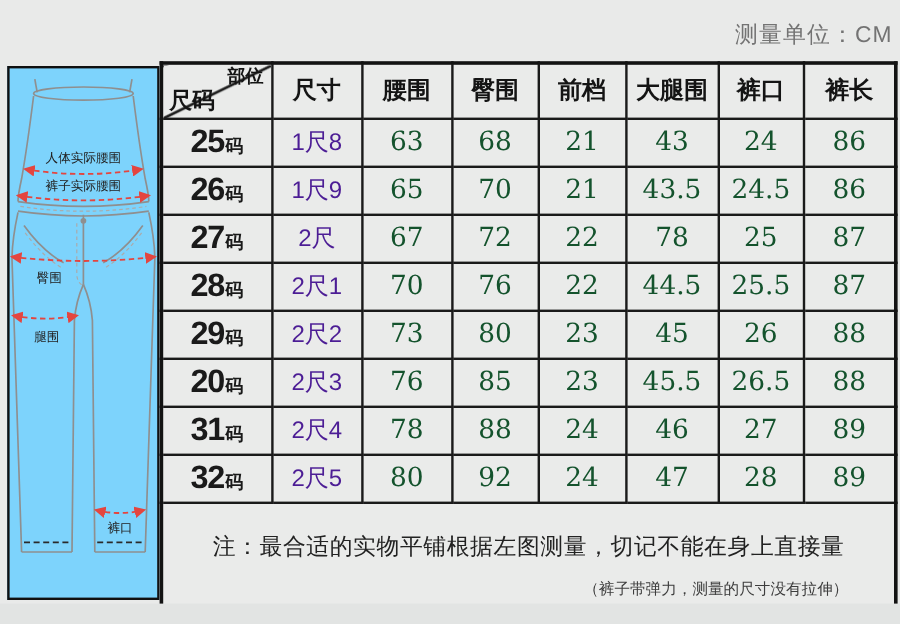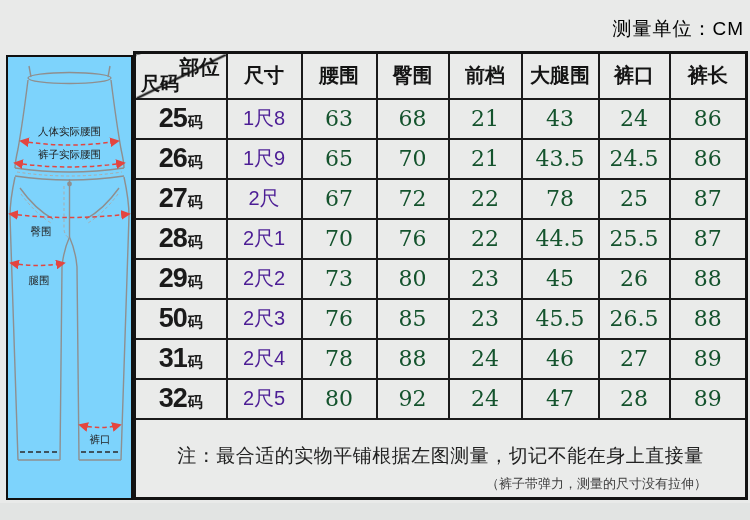--- a/index.html
+++ b/index.html
@@ -8,21 +8,21 @@
     background:#e9eae9;
     font-family:"Liberation Sans","DejaVu Sans",sans-serif;
     color:#1a1a1a;
   }
   .bottom-strip{
     position:absolute;left:0;top:503px;width:750px;height:17px;
     background:#e2e4e3;
   }
   .unit-label{
     position:absolute;top:16px;right:6px;
-    font-size:19px;letter-spacing:1px;color:#000000;
+    font-size:19px;letter-spacing:1px;color:#737373;
   }
   
   .diagram-box{
     position:absolute;left:6px;top:55px;width:127px;height:445px;
     background:#7dd3fc;border:2px solid #101010;box-sizing:border-box;
   }
   .diagram-box svg{display:block;}
   
   table.size-table{
     position:absolute;left:133px;top:51px;width:612px;height:449px;
@@ -35,30 +35,30 @@
   }
   .size-table thead tr{height:46px;}
   .size-table tbody tr{height:40px;}
   .size-table thead th{font-size:20px;font-weight:bold;color:#141414;}
   th.corner{
     position:relative;
     background-image:linear-gradient(to bottom right,
       transparent calc(50% - 1.6px), #1a1a1a calc(50% - 0.6px),
       #1a1a1a calc(50% + 0.6px), transparent calc(50% + 1.6px));
   }
-  .corner-top{position:absolute;top:0px;right:6px;font-size:20px;font-weight:bold;}
+  .corner-top{position:absolute;top:0px;right:6px;font-size:15px;font-weight:bold;}
   .corner-bottom{position:absolute;bottom:1px;left:5px;font-size:19px;font-weight:bold;}
   td.size-cell{white-space:nowrap;}
   .size-num{font-size:27px;font-weight:bold;letter-spacing:-1px;}
   .size-suffix{font-size:15px;font-weight:600;margin-left:1px;}
   td.cn{font-size:20px;color:#4c1d95;}
   td.num{font-family:"DejaVu Serif","Liberation Serif",serif;font-size:22px;color:#14532d;}
   td.note-cell{padding:7px 12px 4px;}
   .note-line1{font-size:19px;letter-spacing:0.5px;color:#222;margin-top:16px;}
-  .note-line2{text-align:right;font-size:13px;color:#3d3d3d;padding-right:26px;margin-top:6px;}
+  .note-line2{text-align:right;font-size:13px;color:#3d3d3d;padding-right:26px;margin-top:13px;}
   .svg-label{font-family:"Liberation Sans","DejaVu Sans",sans-serif;}
 </style>
 </head>
 <body>
 
 <div class="unit-label">测量单位：CM</div>
 
 <div class="diagram-box">
   <svg width="123" height="441" viewBox="0 0 123 441">
     <defs>
@@ -182,21 +182,21 @@
         <td class="size-cell"><span class="size-num">29</span><span class="size-suffix">码</span></td>
         <td class="cn">2尺2</td>
         <td class="num">73</td>
         <td class="num">80</td>
         <td class="num">23</td>
         <td class="num">45</td>
         <td class="num">26</td>
         <td class="num">88</td>
       </tr>
       <tr>
-        <td class="size-cell"><span class="size-num">50</span><span class="size-suffix">码</span></td>
+        <td class="size-cell"><span class="size-num">20</span><span class="size-suffix">码</span></td>
         <td class="cn">2尺3</td>
         <td class="num">76</td>
         <td class="num">85</td>
         <td class="num">23</td>
         <td class="num">45.5</td>
         <td class="num">26.5</td>
         <td class="num">88</td>
       </tr>
       <tr>
         <td class="size-cell"><span class="size-num">31</span><span class="size-suffix">码</span></td>

